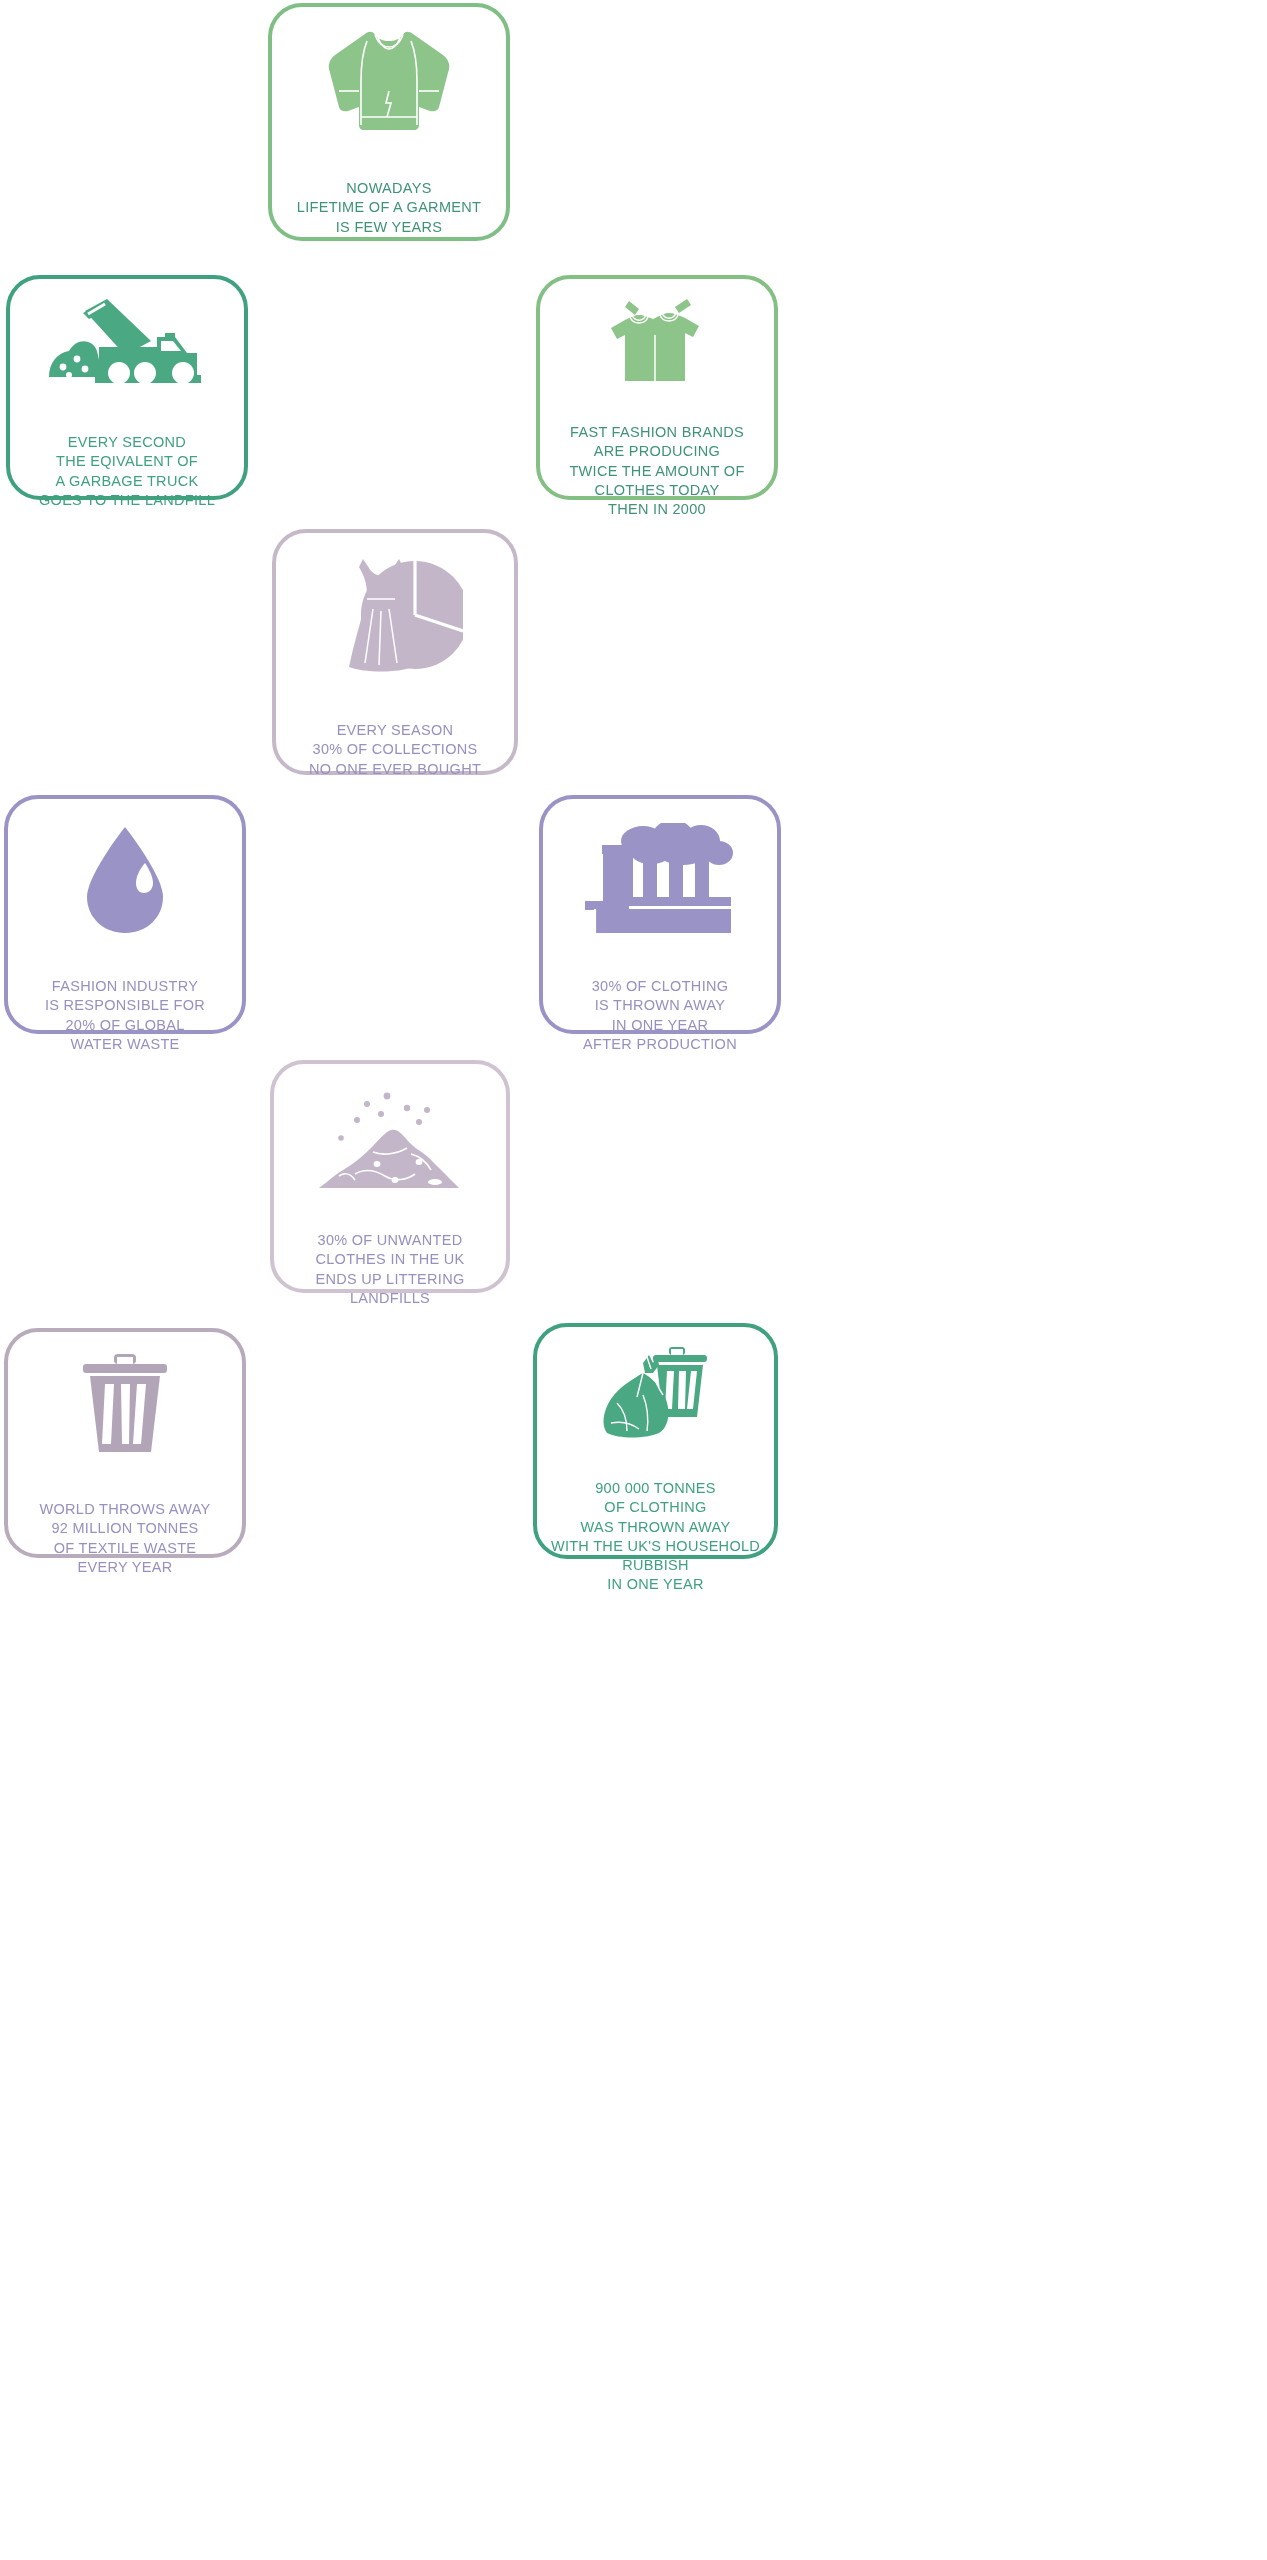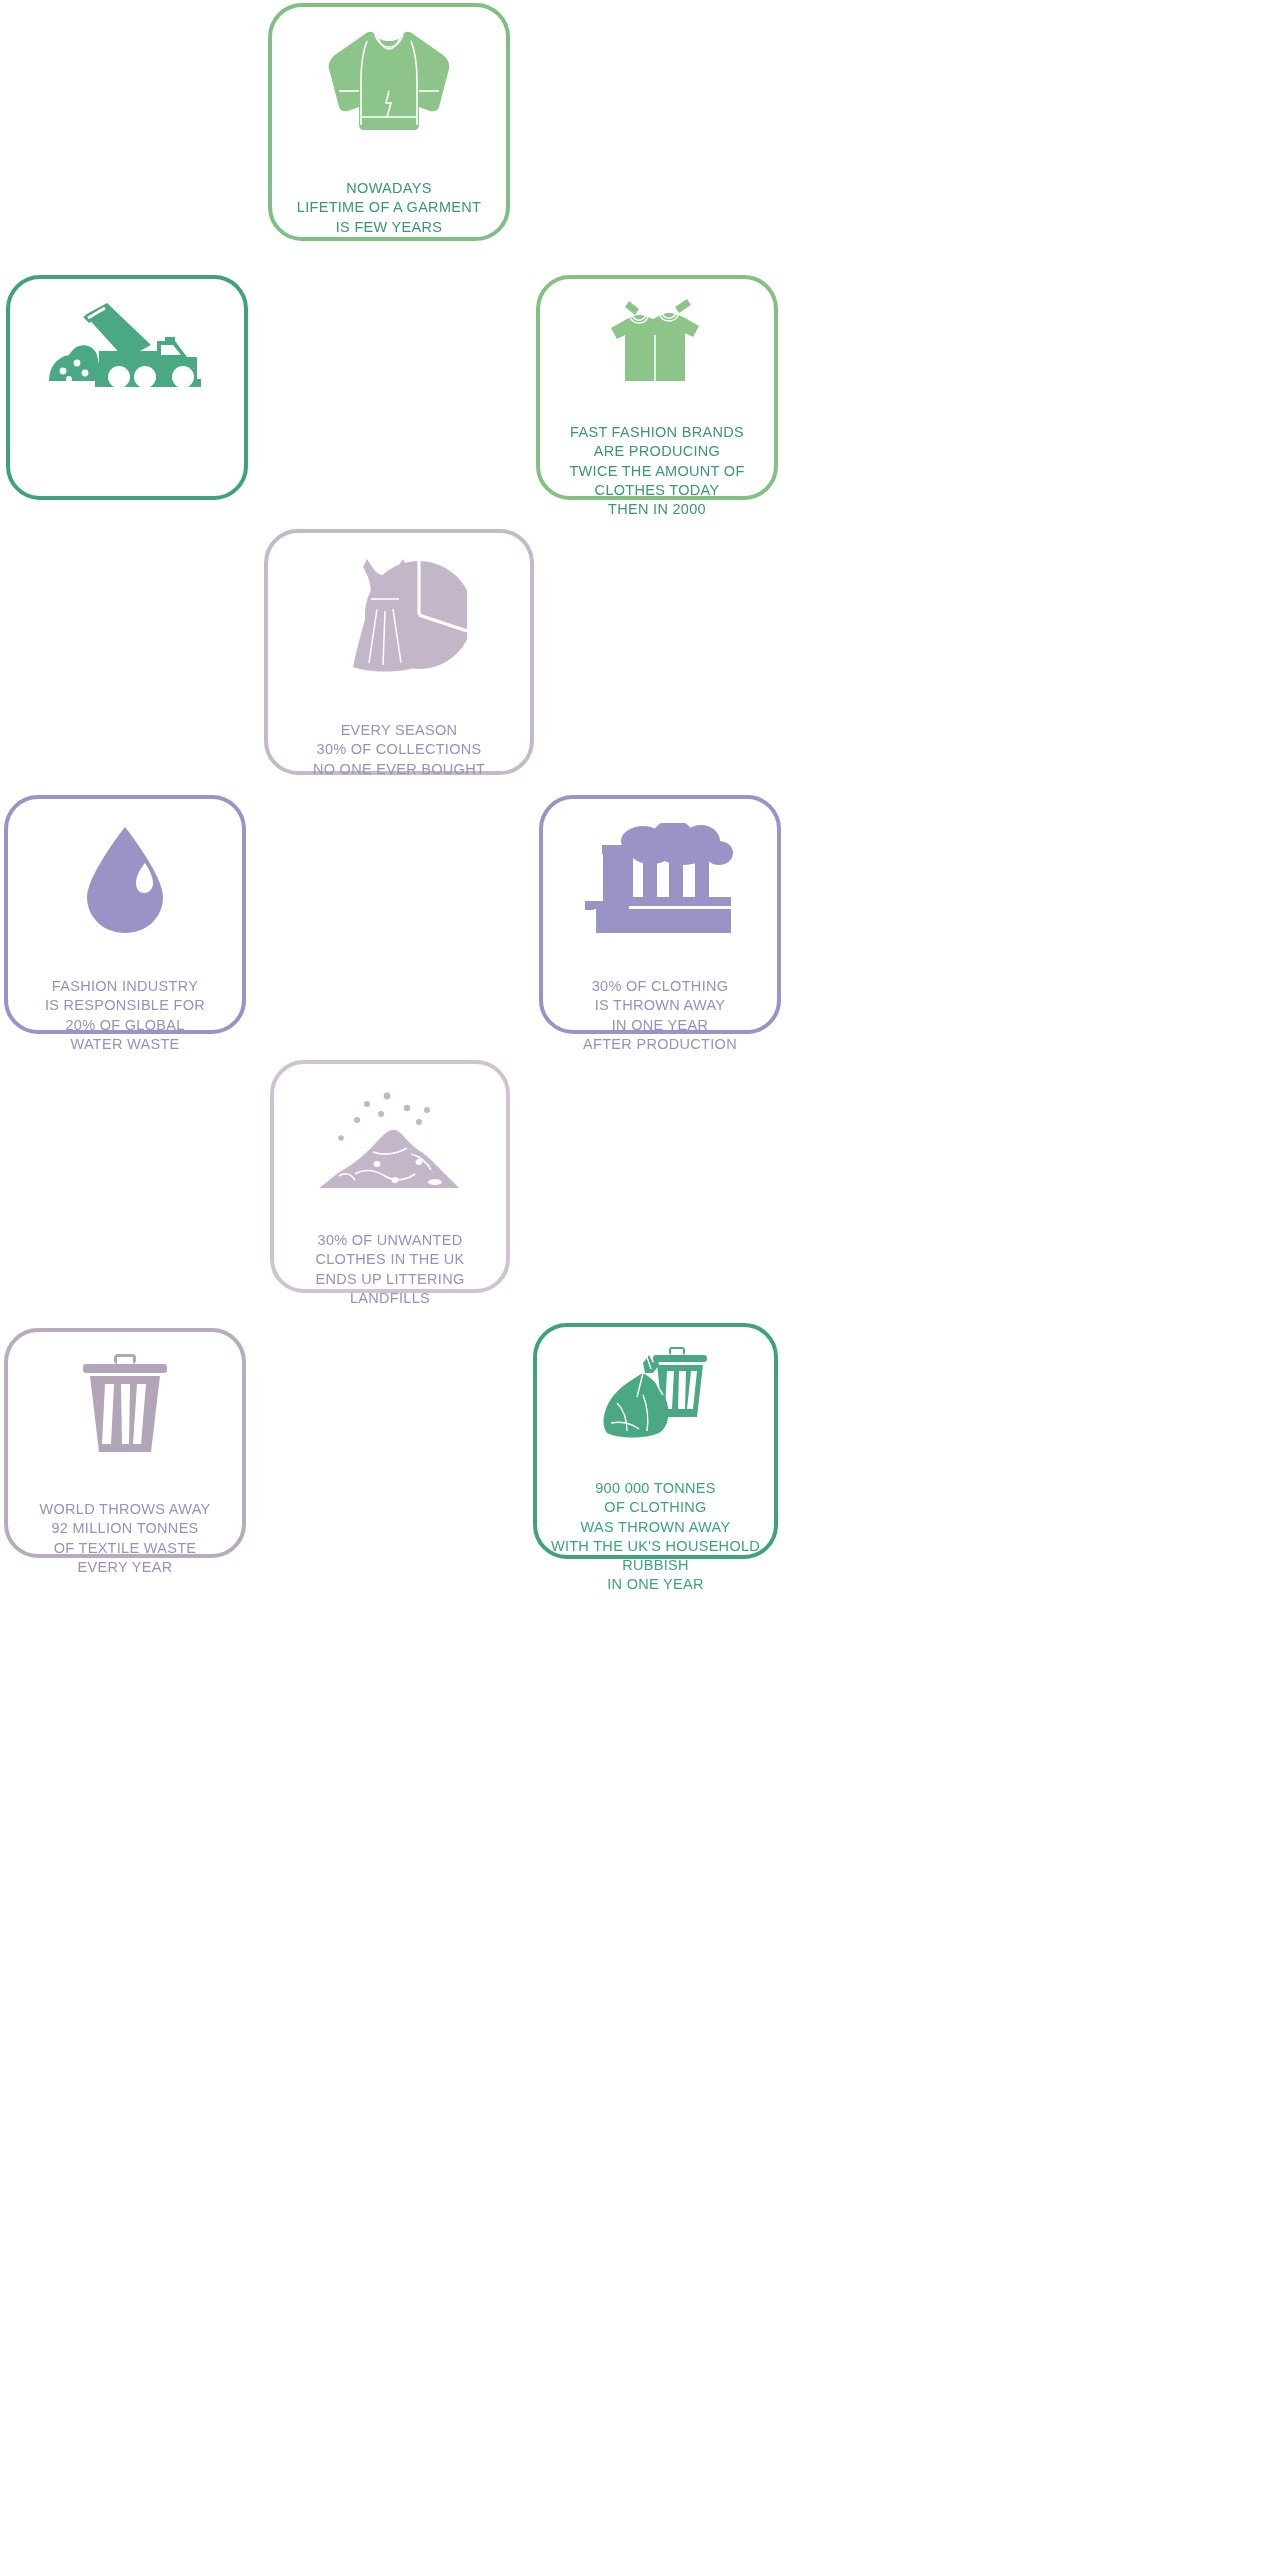--- a/index.html
+++ b/index.html
@@ -55,21 +55,21 @@
   
   #card-tshirts{
     left:536px; top:275px; width:242px; height:225px;
     border-width:4px; border-color:#84bf83;
   }
   #card-tshirts .icon-wrap{height:88px;padding-top:18px;}
   #card-tshirts .caption{font-size:14.5px;color:#3f9475;margin-top:6px;}
 
   
   #card-dress{
-    left:264px; top:529px; width:270px; height:246px;
+    left:272px; top:529px; width:246px; height:246px;
     border-width:4px; border-color:#c5b9c9;
   }
   #card-dress .icon-wrap{height:128px;padding-top:22px;}
   #card-dress .caption{font-size:14.5px;color:#9790c0;margin-top:10px;}
 
   
   #card-water{
     left:4px; top:795px; width:242px; height:239px;
     border-width:4px; border-color:#9a93c6;
   }
@@ -162,20 +162,24 @@
           <circle cx="30" cy="62" r="3.4"></circle>
           <circle cx="38" cy="72" r="3.4"></circle>
           <circle cx="22" cy="78" r="3"></circle>
           <path d="M42 6 L60 6 L44 16 Z" opacity="0"></path>
         </g>
         <g fill="none" stroke="#ffffff" stroke-width="3">
           <path d="M41 17 L58 7"></path>
         </g>
       </svg>
     </div>
+    <div class="caption">EVERY SECOND
+THE EQIVALENT OF
+A GARBAGE TRUCK
+GOES TO THE LANDFILL</div>
   </div>
 
   <div class="card" id="card-tshirts">
     <div class="icon-wrap">
       <svg width="112" height="86" viewBox="0 0 112 86">
 
         <g fill="#8cc489">
           <path d="M74 10 L86 2 L90 8 L78 16 Z"></path>
           <path d="M68 16 C72 16 78 18 84 21 L98 29 L92 40 L84 36 L84 84 L54 84 L54 36 L46 40 L40 29 L54 21 C60 18 64 16 68 16 Z"></path>
         </g>

